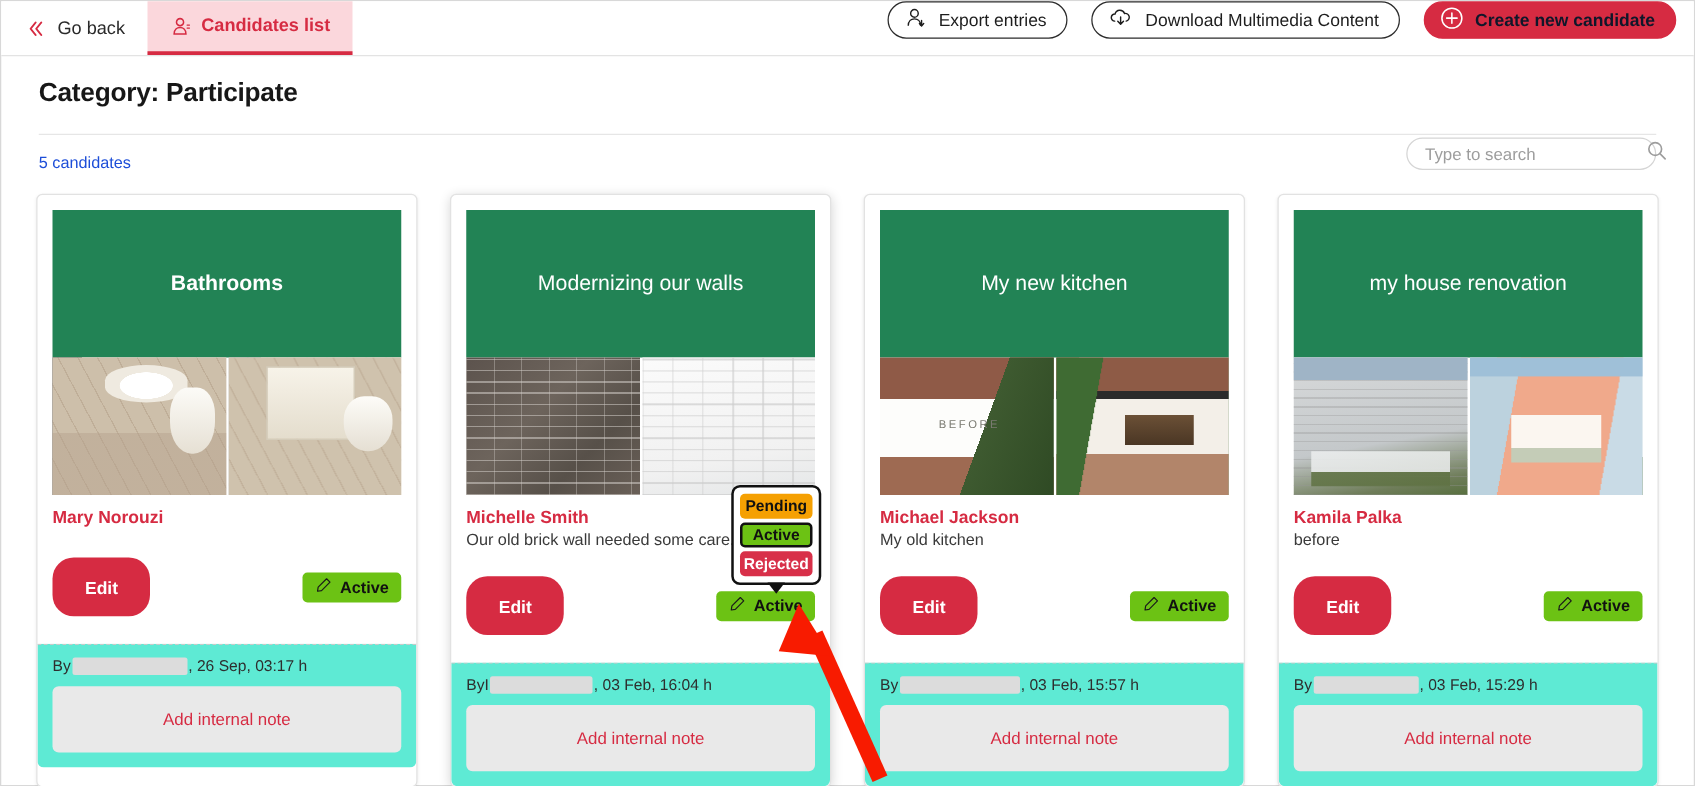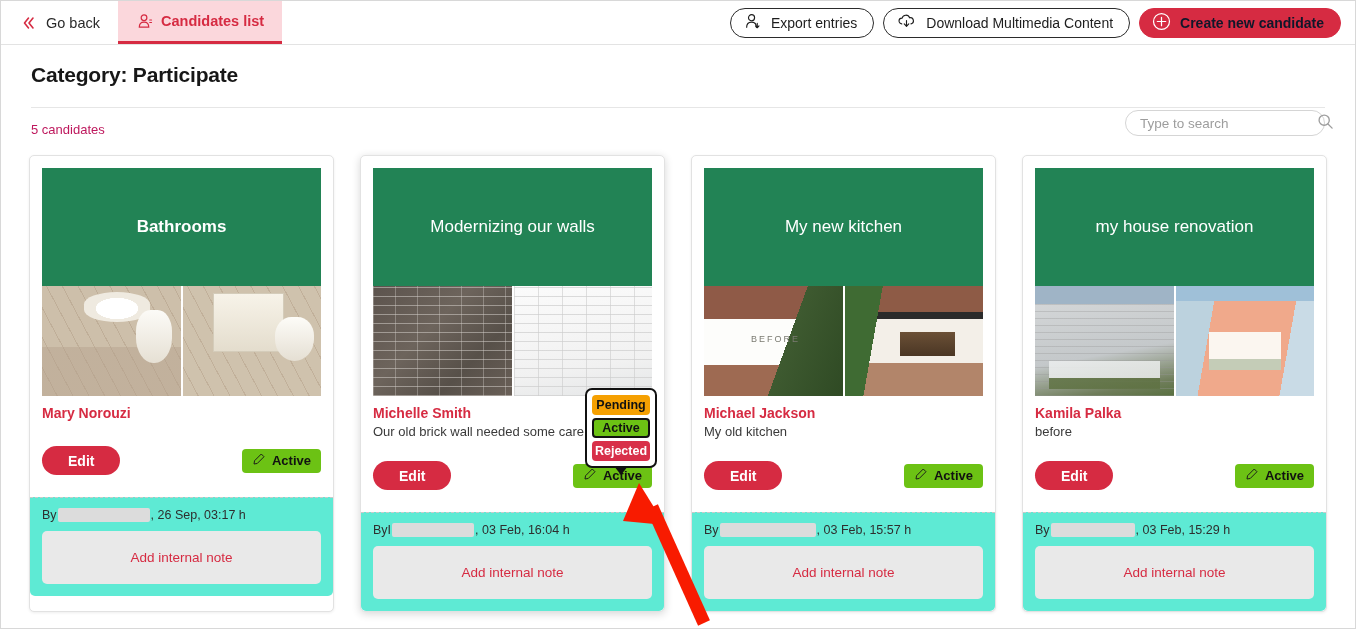--- a/index.html
+++ b/index.html
@@ -35,21 +35,21 @@
   .tab-candidates {
     display: flex; align-items: center; gap: 9px;
     padding: 0 18px;
     background: #fbd7dc;
     border-bottom: 3px solid #d62b42;
     cursor: pointer;
   }
   .tab-candidates .lbl { font-size: 14.5px; color: #d62b42; font-weight: 600; }
   .topbar-right {
     margin-left: auto;
-    display: flex; align-items: center; gap: 9px;
+    display: flex; align-items: flex-start; gap: 19px;
     padding-right: 14px;
   }
   .pillbtn {
     display: flex; align-items: center; gap: 9px;
     height: 30px;
     padding: 0 16px 0 12px;
     border: 1px solid #2b2b2b;
     border-radius: 16px;
     background: #fff;
     font-size: 14px;
@@ -94,21 +94,21 @@
     border: none; outline: none;
     font-size: 13.5px;
     color: #3a3a3a;
     font-family: inherit;
     background: transparent;
   }
   .search-box input::placeholder { color: #9d9d9d; }
   .count-row {
     padding: 14px 30px 0 30px;
     font-size: 13px;
-    color: #be185d;
+    color: #1d4ed8;
   }
 
   
   .grid {
     display: flex;
     gap: 26px;
     padding: 18px 28px 0 28px;
   }
   .card {
     position: relative;
@@ -248,21 +248,21 @@
     margin-top: 22px;
     padding-bottom: 10px;
   }
   .edit-btn {
     background: #d62b42;
     color: #fff;
     font-size: 14px;
     font-weight: 700;
     border: none;
     border-radius: 17px;
-    height: 29px;
+    height: 47px;
     padding: 0 26px;
     cursor: pointer;
     font-family: inherit;
   }
   .status-badge {
     margin-left: auto;
     position: relative;
     display: flex; align-items: center; gap: 6px;
     background: #6cc214;
     border-radius: 4px;

